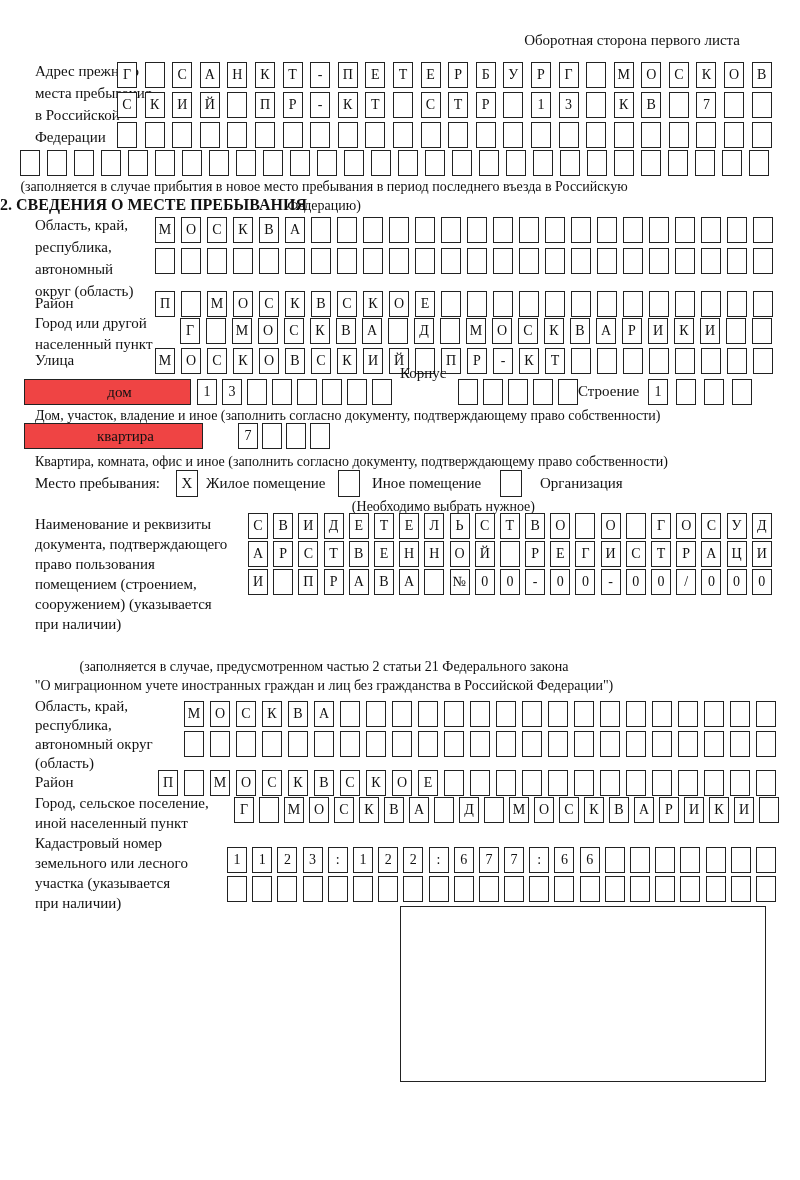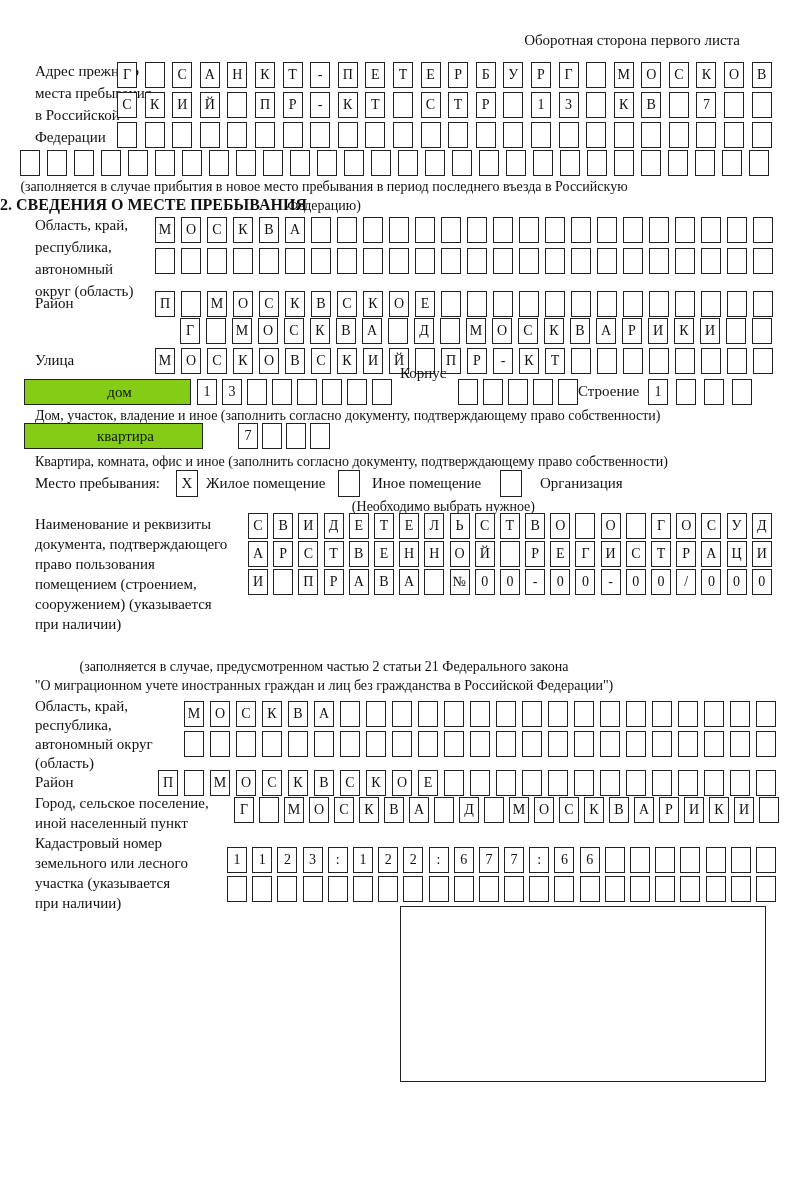--- a/index.html
+++ b/index.html
@@ -15,21 +15,21 @@
   .right{left:0;width:740px;text-align:right;}
   .title{position:absolute;left:0;width:800px;text-align:left;font-weight:bold;font-size:16px;}
   .boxrow{position:absolute;display:flex;}
   .cell{
     flex:none;width:20px;height:26px;border:1.6px solid #222;box-sizing:border-box;
     display:flex;align-items:center;justify-content:center;
     font-size:14px;background:#fff;
   }
   .widebox{
     position:absolute;height:26px;border:1.6px solid #222;box-sizing:border-box;
-    display:flex;align-items:center;justify-content:center;font-size:15px;background:#84cc16;padding-left:24px;
+    display:flex;align-items:center;justify-content:center;font-size:15px;background:#ef4444;padding-left:24px;
   }
   .cb{
     position:absolute;width:22px;height:27px;border:1.6px solid #222;box-sizing:border-box;
     display:flex;align-items:center;justify-content:center;font-size:15px;background:#fff;
   }
   .stampbox{position:absolute;border:1.6px solid #222;box-sizing:border-box;background:#fff;}
 </style>
 </head>
 <body>
 
@@ -231,20 +231,22 @@
       <span class="cell"></span>
       <span class="cell"></span>
       <span class="cell"></span>
       <span class="cell"></span>
       <span class="cell"></span>
       <span class="cell"></span>
       <span class="cell"></span>
       <span class="cell"></span>
     </div>
 
+  <div class="lbl ml" style="left:35px;top:313px;line-height:21px">Город или другой
+населенный пункт</div>
   <div class="boxrow" style="left:180px;top:318px;gap:6px">
       <span class="cell">Г</span>
       <span class="cell"></span>
       <span class="cell">М</span>
       <span class="cell">О</span>
       <span class="cell">С</span>
       <span class="cell">К</span>
       <span class="cell">В</span>
       <span class="cell">А</span>
       <span class="cell"></span>

